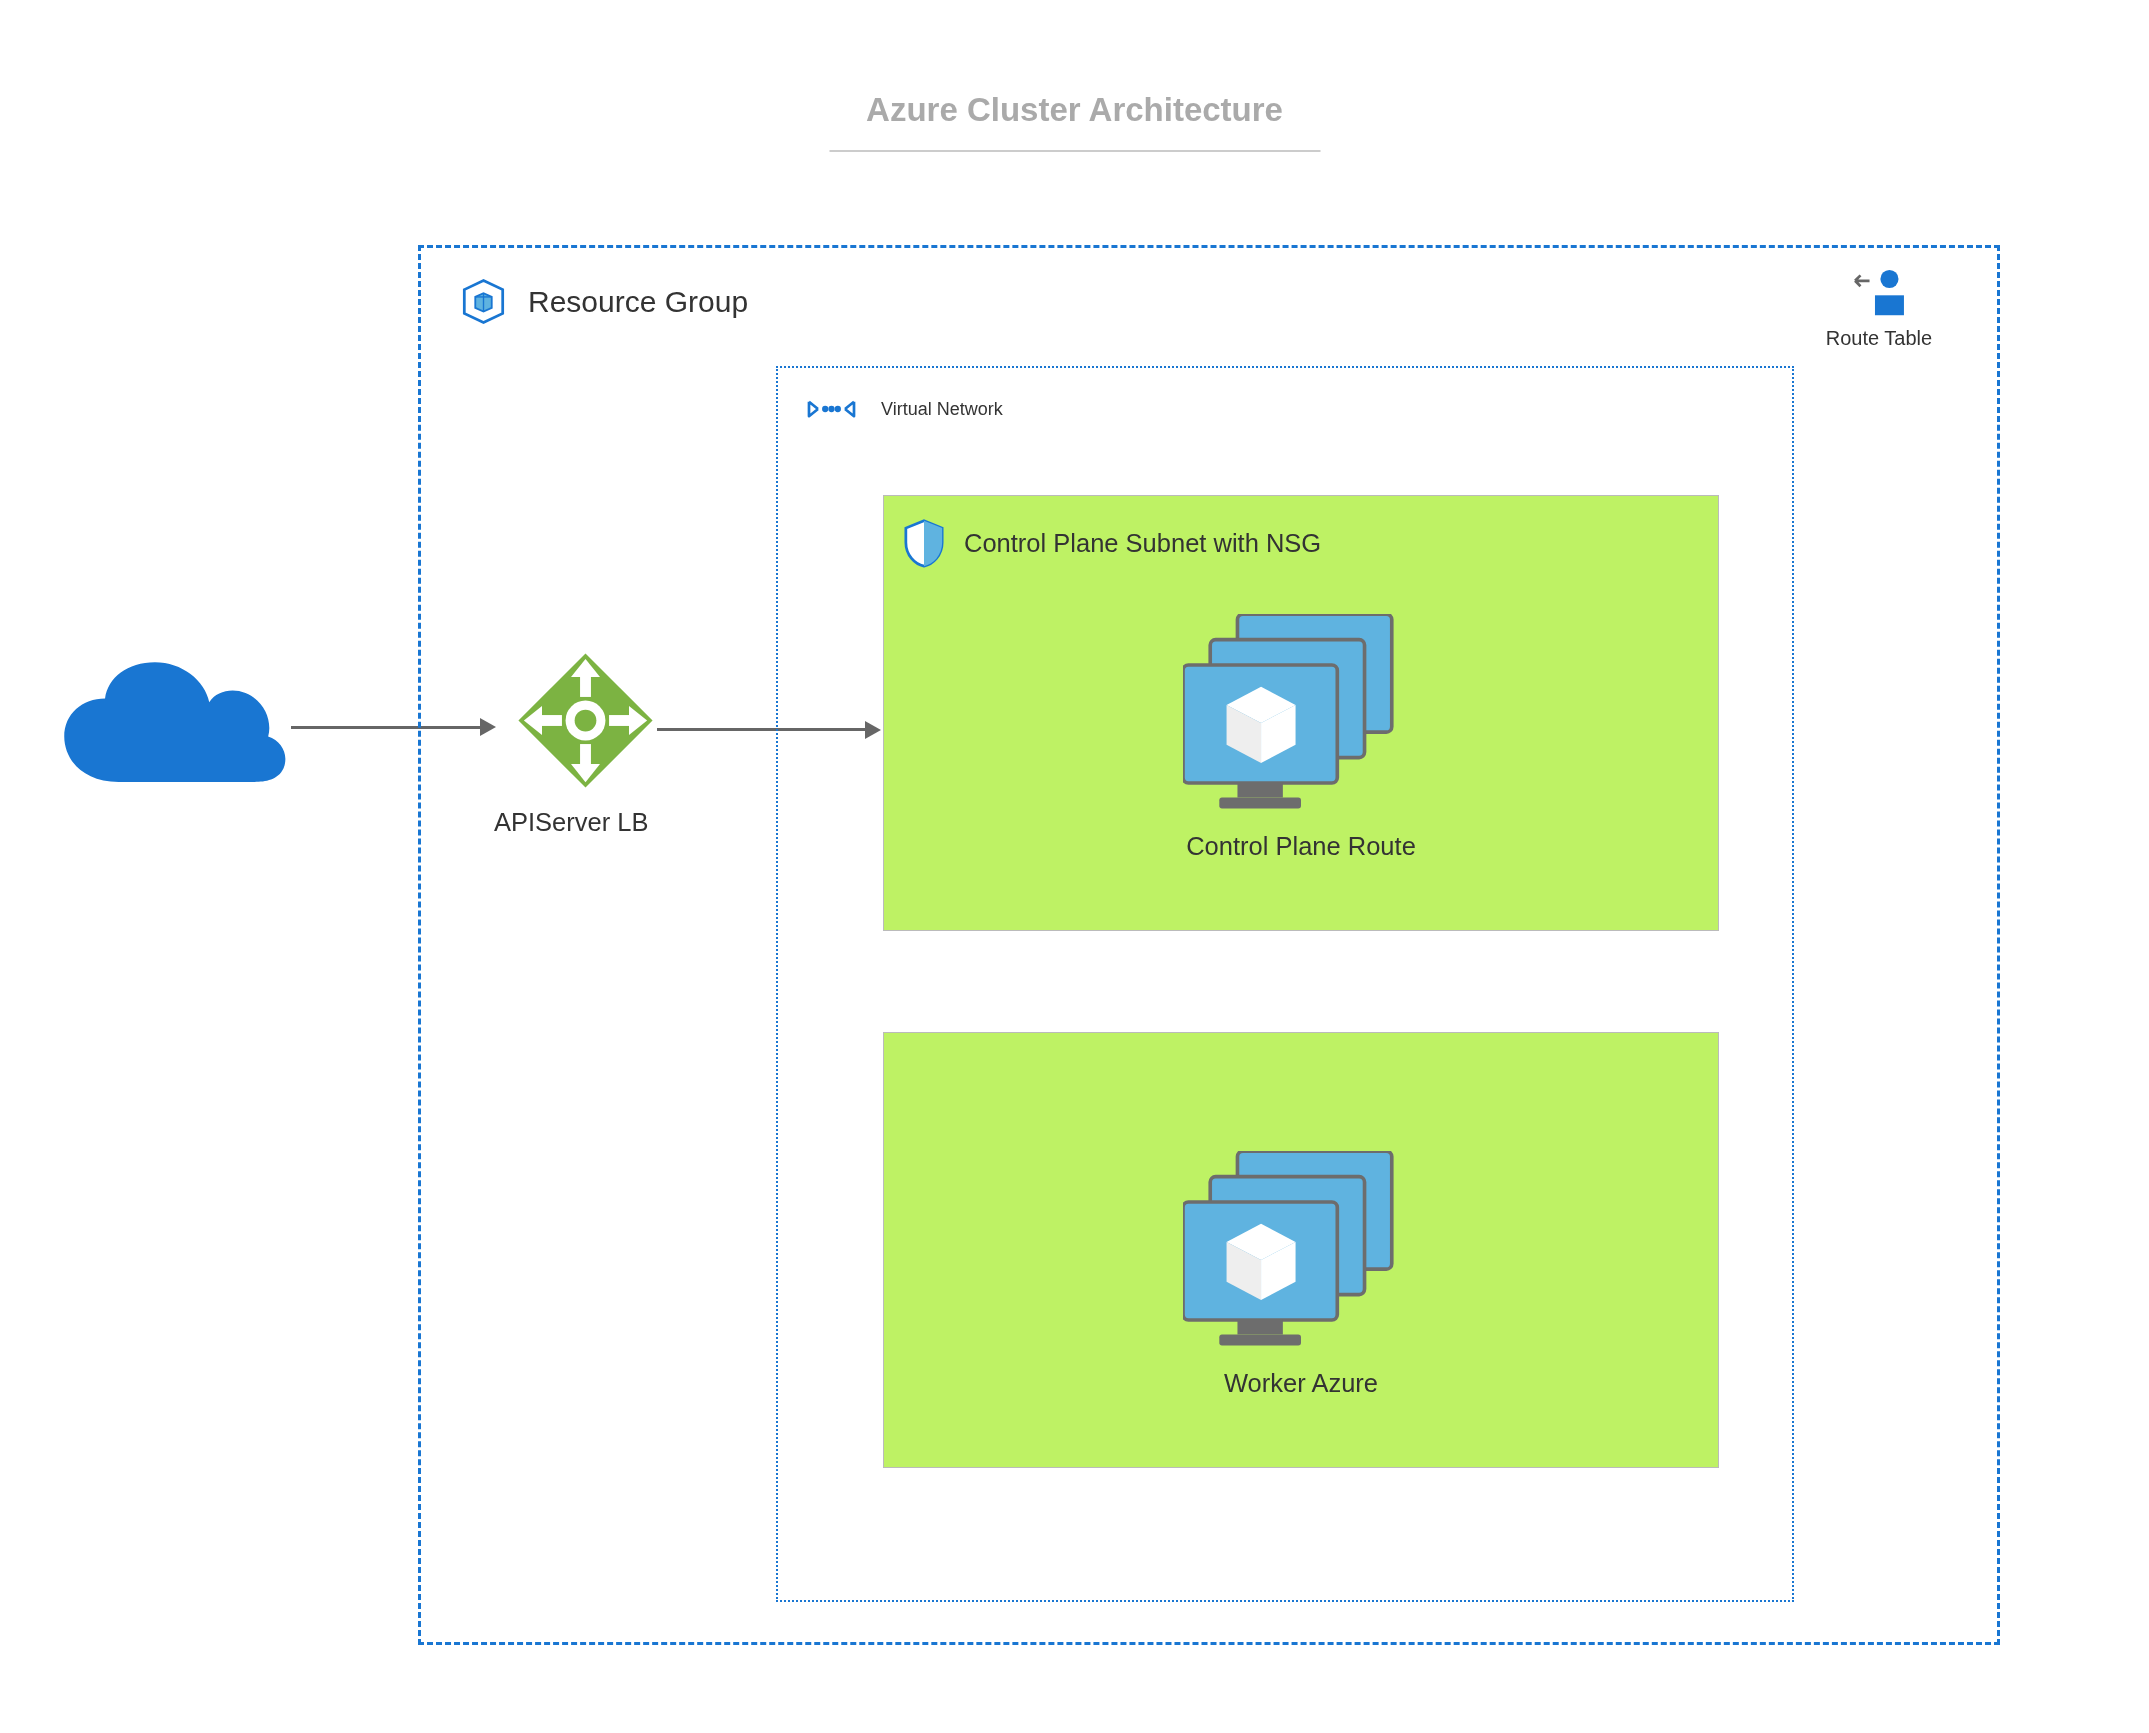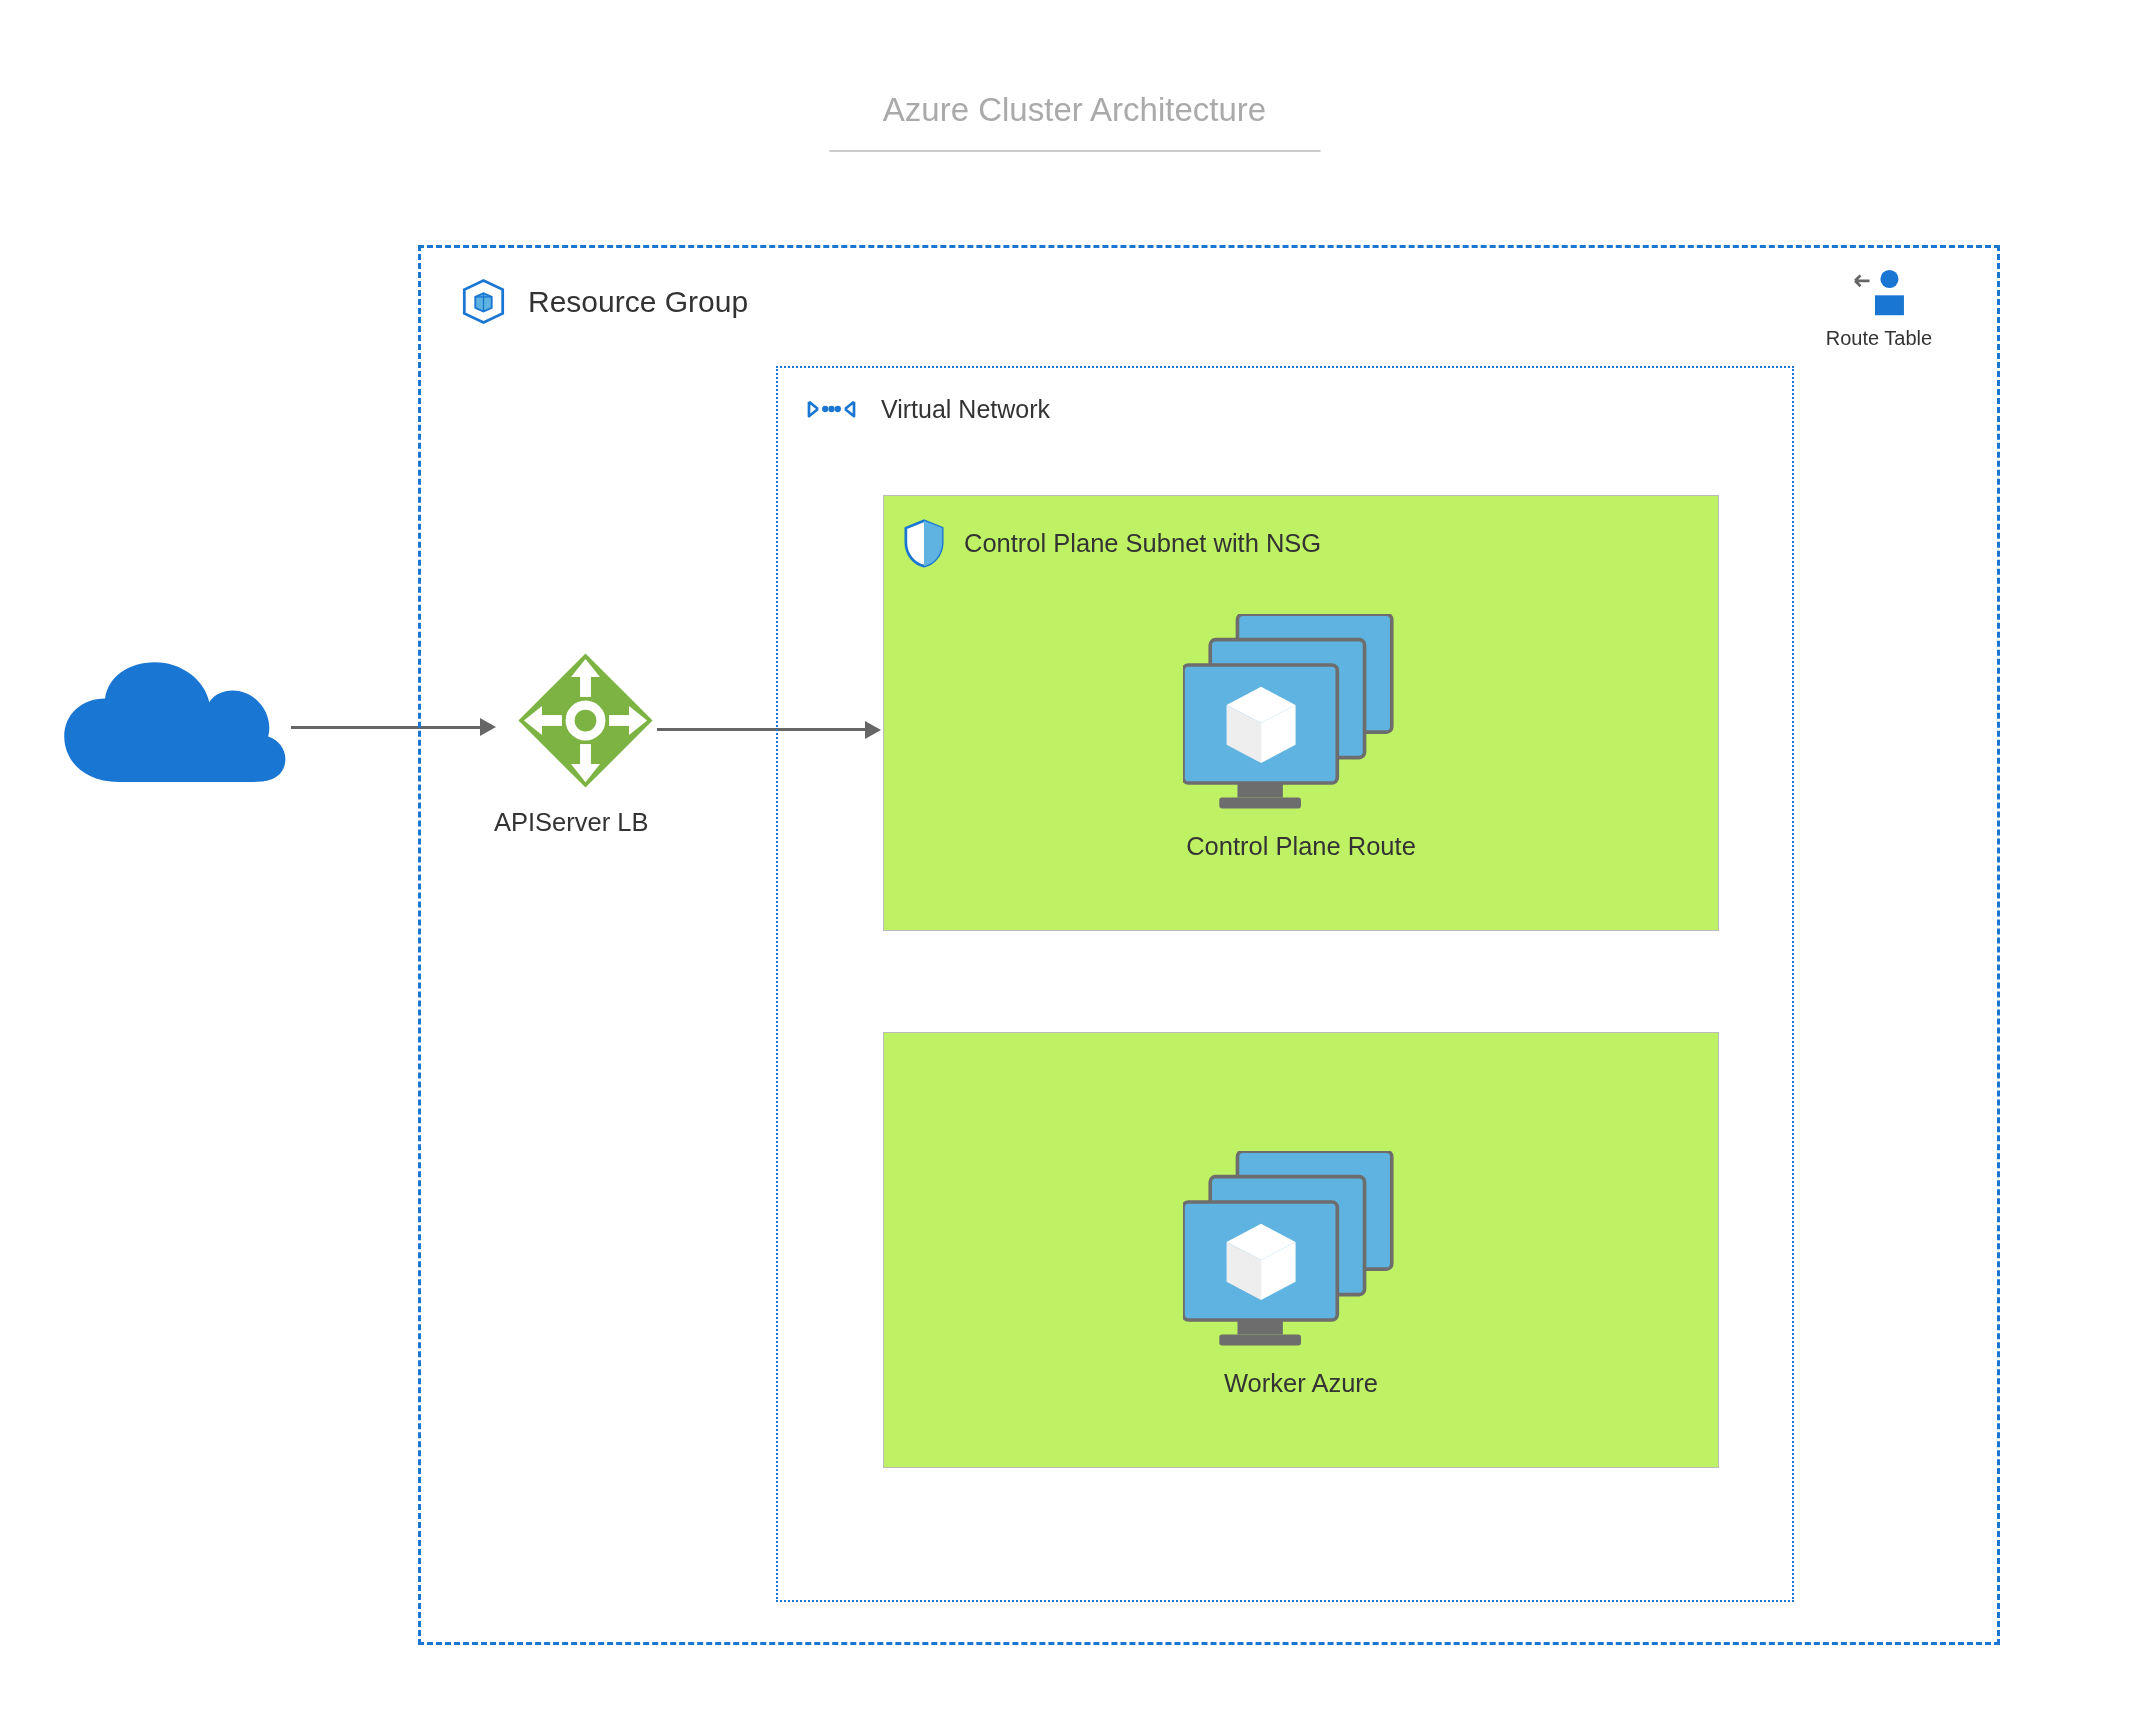--- a/index.html
+++ b/index.html
@@ -10,21 +10,21 @@
     height: 1734px;
     position: relative;
   }
   .title {
     position: absolute;
     top: 91px;
     left: 50%;
     transform: translateX(-50%);
     font-size: 33px;
     color: #aaaaaa;
-    font-weight: normal;
+    font-weight: bold;
     text-align: center;
   }
   .title-underline {
     position: absolute;
     top: 150px;
     left: 50%;
     transform: translateX(-50%);
     width: 491px;
     height: 1.8px;
     background: #cccccc;
@@ -74,21 +74,21 @@
   }
   .vnet-header {
     position: absolute;
     top: 23px;
     left: 27px;
     display: flex;
     align-items: center;
     gap: 23px;
   }
   .vnet-icon-wrap { width: 53px; height: 36px; }
-  .vnet-label { font-size: 25px; color: #333333; }
+  .vnet-label { font-size: 18px; color: #333333; }
   .subnet {
     position: absolute;
     left: 105px;
     width: 836px;
     height: 436px;
     background: #bef264;
     border: 0.9px solid #bbbbbb;
   }
   .subnet-cp { top: 127px; }
   .subnet-wk { top: 664px; }

